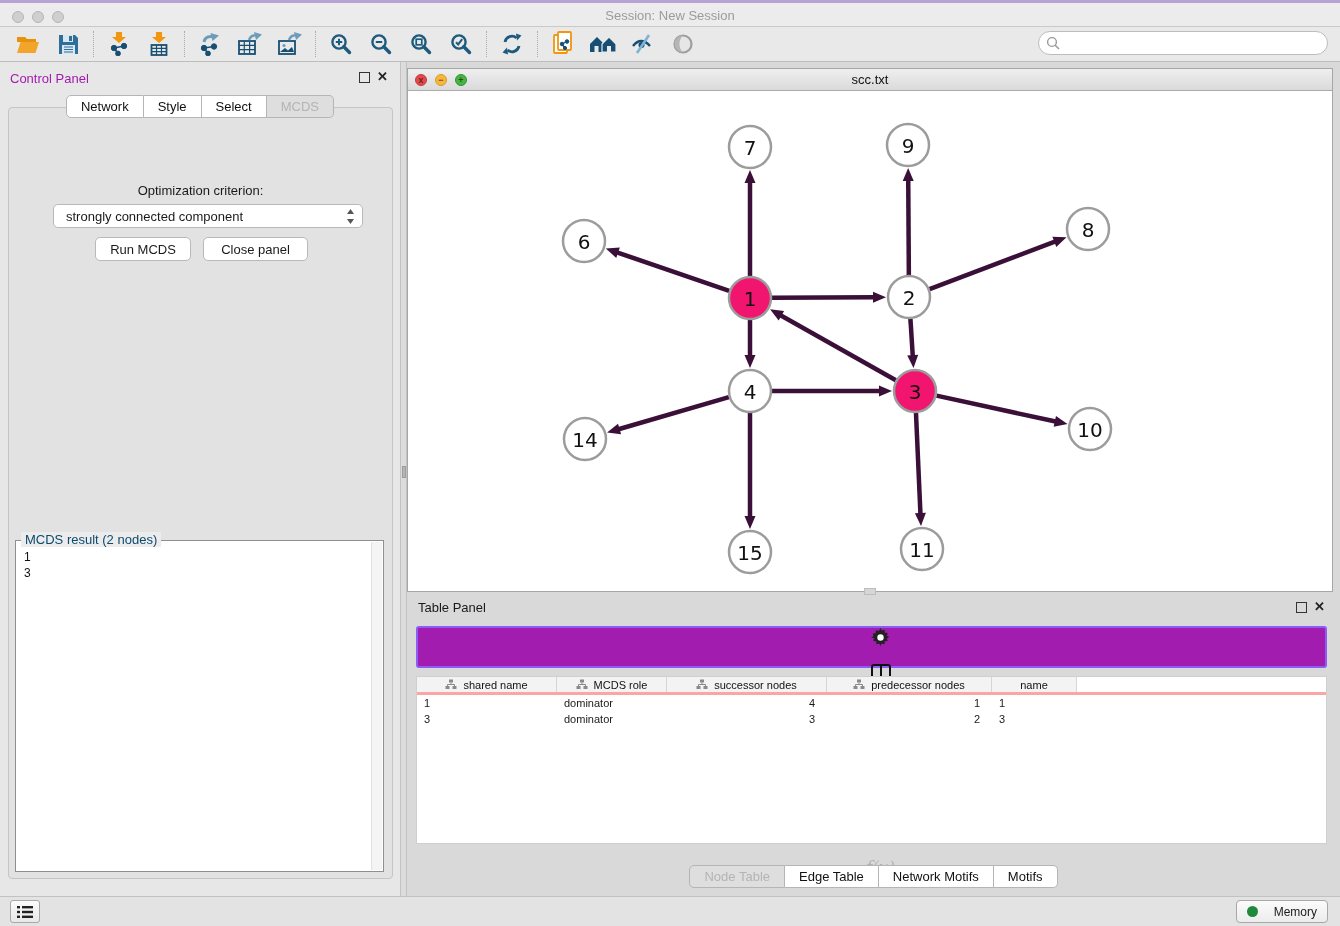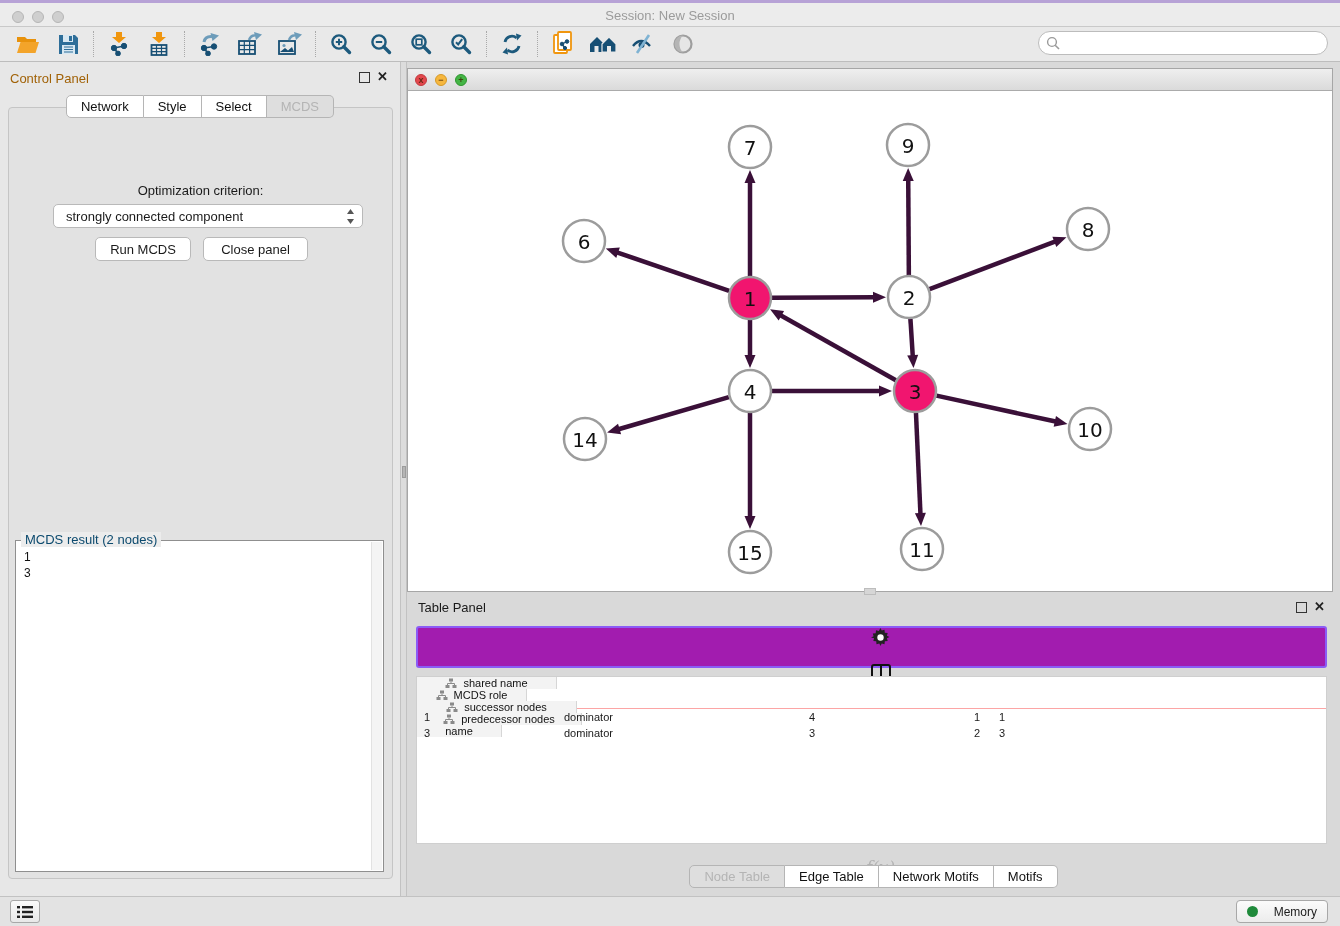--- a/index.html
+++ b/index.html
@@ -14,21 +14,21 @@
 
   
   #toolbar { position:absolute; left:0; top:27px; width:1340px; height:35px; background:#e9e9e9; border-bottom:1px solid #bdbdbd; display:flex; align-items:center; padding-left:8px; }
   .tb-btn { width:40px; height:30px; display:flex; align-items:center; justify-content:center; }
   .tb-sep { width:0; height:26px; border-left:1px dotted #a9a9a9; margin:0 5px; }
   #toolbar-search { position:absolute; right:12px; top:4px; width:290px; height:24px; background:#fff; border:1px solid #bcbcbc; border-radius:12px; display:flex; align-items:center; padding-left:7px; }
   #toolbar-search input { border:none; outline:none; flex:1; font-size:12px; background:transparent; font-family:"Liberation Sans",sans-serif; }
 
   
   #control-panel { position:absolute; left:0; top:62px; width:400px; height:834px; background:#e7e7e7; }
-  #cp-header { position:absolute; left:10px; top:9px; font-size:13px; color:#a16207; }
+  #cp-header { position:absolute; left:10px; top:9px; font-size:13px; color:#a21caf; }
   .panel-float-icon { position:absolute; top:10px; width:11px; height:11px; border:1.5px solid #333; }
   .panel-close-icon { position:absolute; top:7px; font-size:13px; font-weight:bold; color:#222; }
   #cp-float{ right:30px; } #cp-close{ right:12px; }
   #cp-body { position:absolute; left:8px; right:7px; top:45px; bottom:17px; background:#e2e2e2; border:1px solid #c5c5c5; border-radius:4px; }
   .seg-row { display:flex; justify-content:center; position:absolute; width:100%; }
   #cp-tabs { top:33px; }
   .seg { background:#fff; border:1px solid #b5b5b5; border-left:none; padding:3px 14px; font-size:13px; color:#111; cursor:default; }
   .seg:first-child { border-left:1px solid #b5b5b5; border-radius:5px 0 0 5px; }
   .seg:last-child { border-radius:0 5px 5px 0; }
   .seg.sel { background:#dedede; color:#b4b4b4; }
@@ -59,21 +59,21 @@
   #nw-grip { position:absolute; left:456px; bottom:-4px; width:12px; height:7px; background:#d6d6d6; border:1px solid #bdbdbd; }
 
   
   #table-panel { position:absolute; left:407px; top:596px; width:933px; height:292px; }
   #tp-header-label { position:absolute; left:11px; top:4px; font-size:13px; }
   #tp-float{ right:33px; top:6px; } #tp-close{ right:15px; top:3px; }
   #tp-toolbar { position:absolute; left:9px; top:30px; width:911px; height:42px; background:#a21caf; border:2px solid #8b5cf6; border-radius:3px; display:flex; align-items:center; gap:17px; padding-left:18px;flex-direction:column; }
   .tp-icon { display:flex; align-items:center; justify-content:center; }
   #fx-icon { font-family:"DejaVu Serif", serif; font-style:italic; font-size:17px; color:#b3b3b3; }
   #tp-table { position:absolute; left:9px; top:80px; width:911px; height:168px; background:#fff; border:1px solid #cfcfcf; overflow:hidden; }
-  #tbl-head { display:flex; height:32px; border-bottom:1px solid #fca5a5;flex-direction:column; }
+  #tbl-head { display:flex; height:18px; border-bottom:3px solid #fca5a5; }
   .col-h { background:#f3f3f3; border-right:1px solid #d6d6d6; display:flex; align-items:center; justify-content:center; gap:6px; font-size:11px; color:#111; }
   .tbl-row { display:flex; height:16px; align-items:center; font-size:11px; }
   .tbl-cell { padding:0 7px; overflow:hidden; white-space:nowrap; }
   #tbl-tabs { top:269px; }
 
   
   #statusbar { position:absolute; left:0; top:896px; width:1340px; height:30px; background:#e3e3e3; border-top:1px solid #c2c2c2; }
   #list-btn { position:absolute; left:10px; top:3px; width:30px; height:23px; background:linear-gradient(#fbfbfb,#e8e8e8); border:1px solid #a8a8a8; border-radius:3px; display:flex; align-items:center; justify-content:center; }
   #memory-btn { position:absolute; right:12px; top:3px; height:23px; padding:0 10px; background:linear-gradient(#fbfbfb,#ececec); border:1px solid #a8a8a8; border-radius:4px; display:flex; align-items:center; gap:16px; font-size:12px; }
   #memory-dot { width:11px; height:11px; border-radius:50%; background:#1f8a3b; }
@@ -270,20 +270,21 @@
 
 <div id="v-divider">
     <div id="v-grip"></div>
   </div>
 
 <div id="network-window">
   <div id="nw-titlebar">
     <span class="nw-dot" id="nw-close">x</span>
     <span class="nw-dot" id="nw-min">−</span>
     <span class="nw-dot" id="nw-zoom">+</span>
+    <div id="nw-title">scc.txt</div>
   </div>
   <div id="graph-canvas">
     <svg id="graph-svg" width="924" height="500">
         <line x1="342" y1="185" x2="342" y2="90" stroke="#3a1038" stroke-width="4.5"></line>
         <polygon points="342,79 347.5,92 336.5,92" fill="#3a1038"></polygon>
         <line x1="321.1924875913935" y1="199.85525176330984" x2="208.15706463148274" y2="161.0418836385212" stroke="#3a1038" stroke-width="4.5"></line>
         <polygon points="197.7533084271795,157.4695095201761 211.8348437278013,156.4895281033414 208.26246960945625,166.89328430764465" fill="#3a1038"></polygon>
         <line x1="363.9995649035371" y1="206.86163795658152" x2="467.0006724218063" y2="206.21383224891946" stroke="#3a1038" stroke-width="4.5"></line>
         <polygon points="478.0004548735749,206.14465122721023 465.03530248688486,211.72630184238724 464.9661214651756,200.72651939061868" fill="#3a1038"></polygon>
         <line x1="342" y1="229" x2="342" y2="266" stroke="#3a1038" stroke-width="4.5"></line>

